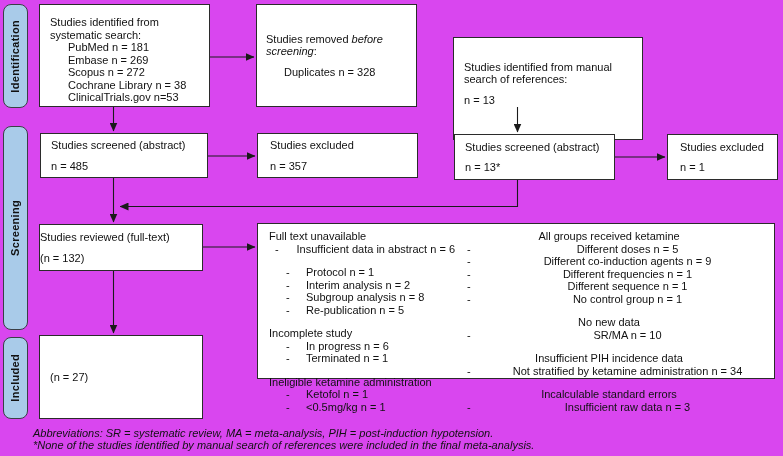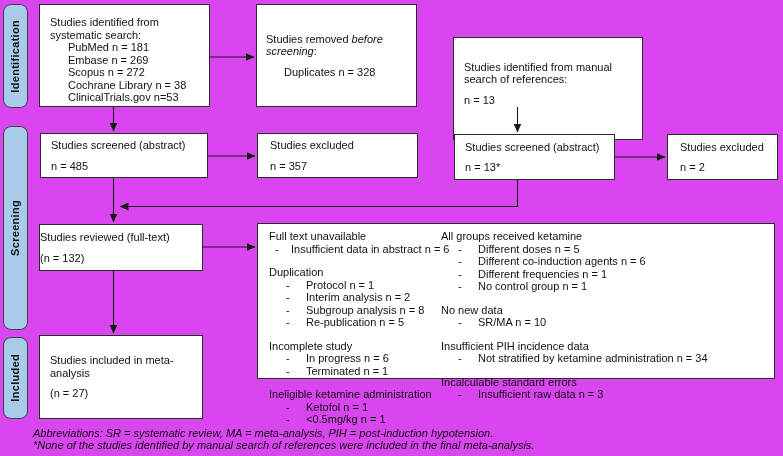--- a/index.html
+++ b/index.html
@@ -37,25 +37,25 @@
   #box-excluded-sys     { left: 257px; top: 133px; width: 161px; height: 45px; padding-left: 12px; }
   #box-screened-man     { left: 454px; top: 134px; width: 161px; height: 46px; padding-left: 10px; }
   #box-excluded-man     { left: 667px; top: 134px; width: 111px; height: 46px; padding-left: 12px; }
   #box-fulltext         { left: 39px;  top: 224px; width: 164px; height: 47px; padding-left: 0; }
   #box-included         { left: 39px;  top: 335px; width: 164px; height: 84px; padding-left: 10px; }
   #box-reasons          { left: 257px; top: 223px; width: 518px; height: 156px; }
 
   
   .col { position: absolute; top: 6px; }
   .col-left  { left: 11px;  width: 186px; }
-  .col-right { left: 183px; width: 318px; }
+  .col-right { left: 192px; width: 318px; text-align: center; }
   .group + .group { margin-top: 11px; }
   .item { position: relative; padding-left: 37px; }
   .item::before { content: "-"; position: absolute; left: 17px; }
-  .group.tight .item { padding-left: 22px; }
+  .group.tight .item { padding-left: 22px; text-align: right; }
   .group.tight .item::before { left: 6px; }
 
   
   .footnotes { position: absolute; left: 33px; top: 427px; line-height: 12px; font-style: italic; }
 
   
   svg.arrows { position: absolute; left: 0; top: 0; pointer-events: none; }
 </style>
 </head>
 <body>
@@ -98,77 +98,76 @@
   <div class="box vcenter" id="box-excluded-sys">
     <div>Studies excluded</div>
     <div>n = 357</div>
   </div>
   <div class="box vcenter" id="box-screened-man">
     <div>Studies screened (abstract)</div>
     <div>n = 13*</div>
   </div>
   <div class="box vcenter" id="box-excluded-man">
     <div>Studies excluded</div>
-    <div>n = 2</div>
+    <div>n = 1</div>
   </div>
 
   <div class="box vcenter" id="box-fulltext">
     <div>Studies reviewed (full-text)</div>
     <div>(n = 132)</div>
   </div>
 
   <div class="box" id="box-reasons">
     <div class="col col-left">
       <div class="group tight">
         <div>Full text unavailable</div>
         <div class="item">Insufficient data in abstract n = 6</div>
       </div>
       <div class="group">
-        <div>Duplication</div>
         <div class="item">Protocol n = 1</div>
         <div class="item">Interim analysis n = 2</div>
         <div class="item">Subgroup analysis n = 8</div>
         <div class="item">Re-publication n = 5</div>
       </div>
       <div class="group">
         <div>Incomplete study</div>
         <div class="item">In progress n = 6</div>
         <div class="item">Terminated n = 1</div>
       </div>
       <div class="group">
         <div>Ineligible ketamine administration</div>
         <div class="item">Ketofol n = 1</div>
         <div class="item">&lt;0.5mg/kg n = 1</div>
       </div>
     </div>
     <div class="col col-right">
       <div class="group">
         <div>All groups received ketamine</div>
         <div class="item">Different doses n = 5</div>
-        <div class="item">Different co-induction agents n = 6</div>
+        <div class="item">Different co-induction agents n = 9</div>
         <div class="item">Different frequencies n = 1</div>
+        <div class="item">Different sequence n = 1</div>
         <div class="item">No control group n = 1</div>
       </div>
       <div class="group">
         <div>No new data</div>
         <div class="item">SR/MA n = 10</div>
       </div>
       <div class="group">
         <div>Insufficient PIH incidence data</div>
         <div class="item">Not stratified by ketamine administration n = 34</div>
       </div>
       <div class="group">
         <div>Incalculable standard errors</div>
         <div class="item">Insufficient raw data n = 3</div>
       </div>
     </div>
   </div>
 
   <div class="box vcenter" id="box-included">
-    <div>Studies included in meta-analysis</div>
     <div>(n = 27)</div>
   </div>
 
   <div class="footnotes">
     <div>Abbreviations: SR = systematic review, MA = meta-analysis, PIH = post-induction hypotension.</div>
     <div>*None of the studies identified by manual search of references were included in the final meta-analysis.</div>
   </div>
 
   <svg class="arrows" width="783" height="456" viewBox="0 0 783 456">
     <defs>

